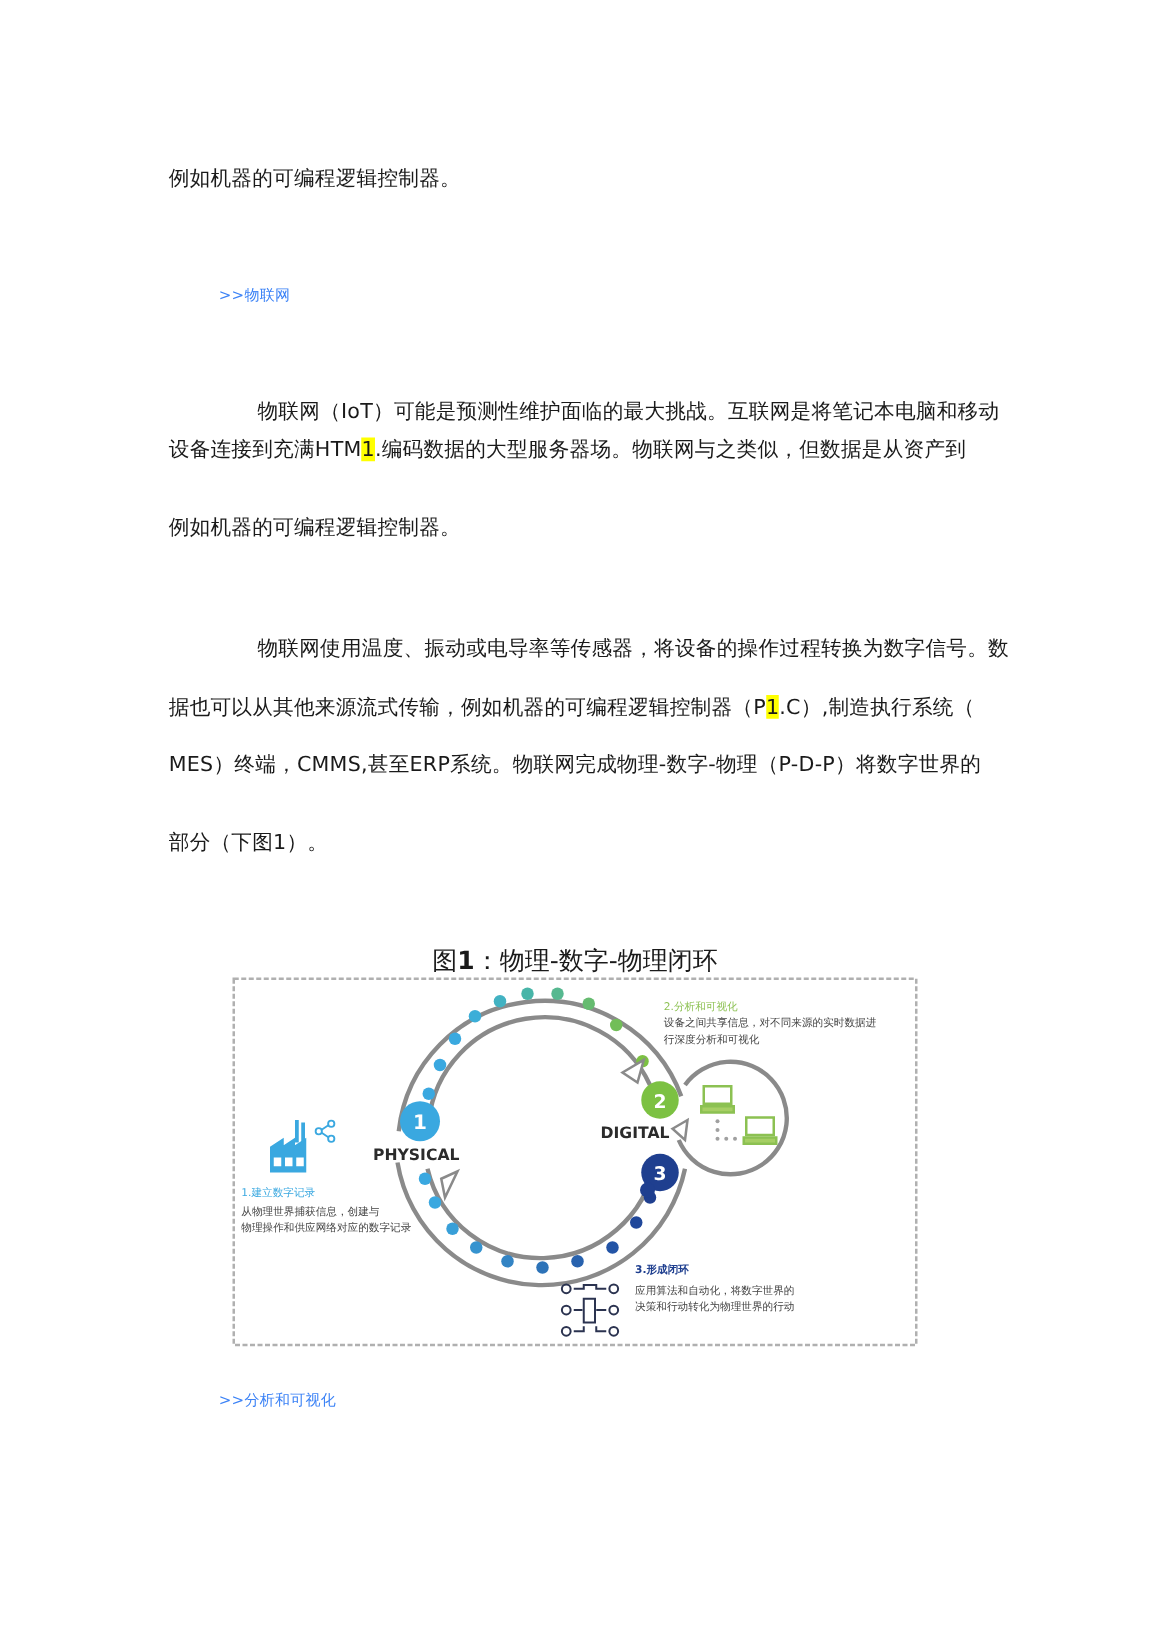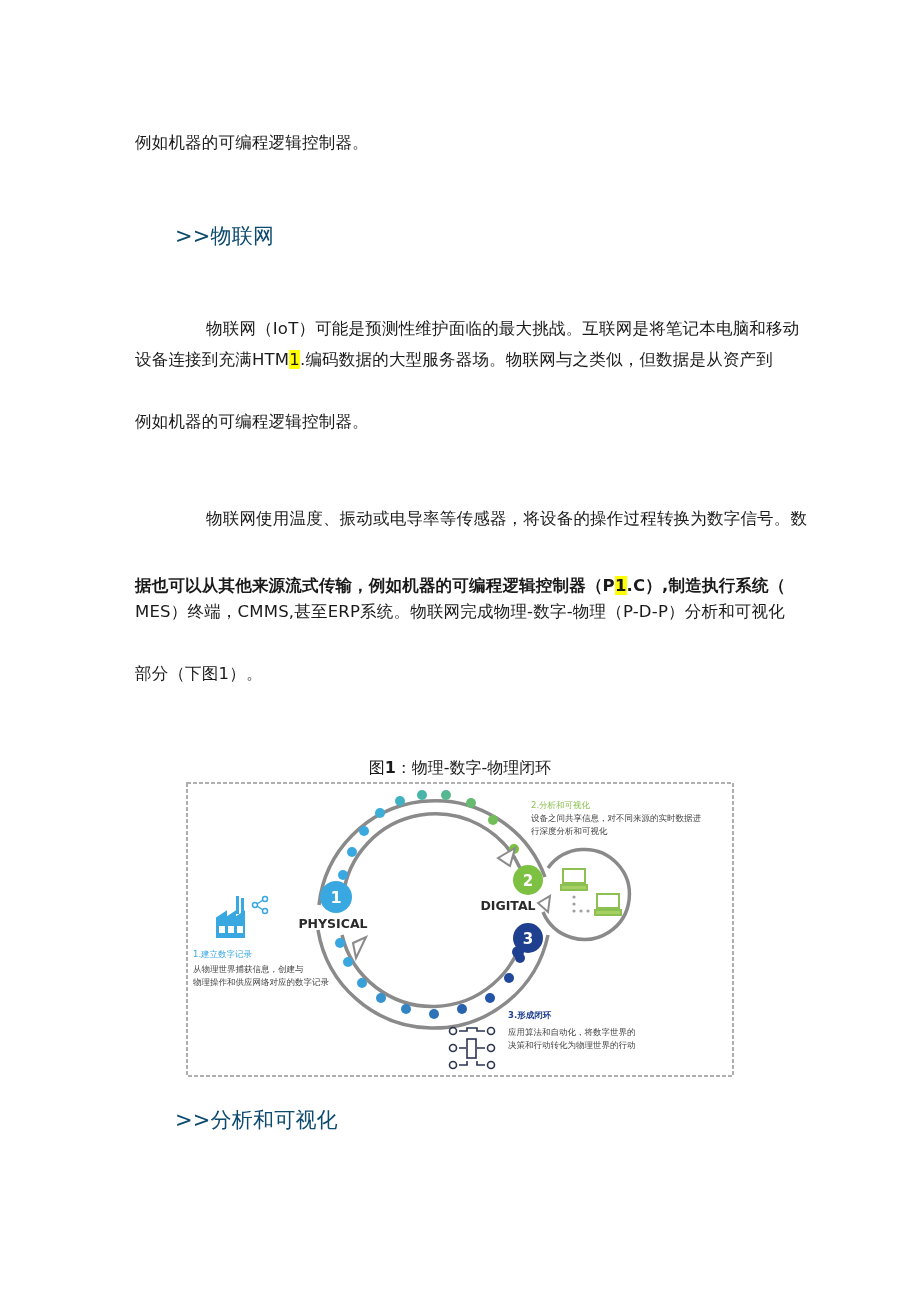--- a/index.html
+++ b/index.html
@@ -6,43 +6,43 @@
     body {
       width: 920px; height: 1301px; position: relative; overflow: hidden;
       font-family: "DejaVu Sans", "Liberation Sans", sans-serif;
       color: #1a1a1a;
     }
     .line {
       position: absolute; left: 135px; white-space: nowrap;
       font-size: 16.5px; line-height: 20px; letter-spacing: 0.2px;
     }
     .indent { left: 170px; margin-left: 36px; }
-    .heading { color: #0c4a6e; left: 175px; font-size: 21px; }
+    .heading { color: #3b82f6; left: 175px; font-size: 12px; }
     .hl { background: #ffff00; }
     .caption {
       position: absolute; left: 0; width: 920px; top: 758px;
-      text-align: center; font-size: 16px; line-height: 20px;
+      text-align: center; font-size: 20px; line-height: 20px;
     }
     .caption b { font-weight: bold; }
     .figure { position: absolute; left: 184px; top: 780px; }
   </style>
 </head>
 <body>
 
 <div class="line" style="top:133px;">例如机器的可编程逻辑控制器。</div>
 
 <div class="line heading" style="top:226px;">&gt;&gt;物联网</div>
 
 <div class="line indent" style="top:319px;">物联网（IoT）可能是预测性维护面临的最大挑战。互联网是将笔记本电脑和移动</div>
 <div class="line" style="top:350px;"><span>设备连接到充满HTM</span><span class="hl">1</span><span>.编码数据的大型服务器场。物联网与之类似，但数据是从资产到</span></div>
 <div class="line" style="top:412px;">例如机器的可编程逻辑控制器。</div>
 
 <div class="line indent" style="top:509px;">物联网使用温度、振动或电导率等传感器，将设备的操作过程转换为数字信号。数</div>
-<div class="line" style="top:576px;font-weight:bold;"><span>据也可以从其他来源流式传输，例如机器的可编程逻辑控制器（P</span><span class="hl">1</span><span>.C）,制造执行系统（</span></div>
-<div class="line" style="top:602px;">MES）终端，CMMS,甚至ERP系统。物联网完成物理-数字-物理（P-D-P）分析和可视化</div>
+<div class="line" style="top:556px;"><span>据也可以从其他来源流式传输，例如机器的可编程逻辑控制器（P</span><span class="hl">1</span><span>.C）,制造执行系统（</span></div>
+<div class="line" style="top:602px;">MES）终端，CMMS,甚至ERP系统。物联网完成物理-数字-物理（P-D-P）将数字世界的</div>
 <div class="line" style="top:664px;">部分（下图1）。</div>
 
 <div class="caption"><span>图</span><b>1</b><span>：物理-数字-物理闭环</span></div>
 
 <svg class="figure" width="552" height="300" viewBox="184 780 552 300" xmlns="http://www.w3.org/2000/svg" font-family="DejaVu Sans, sans-serif">
 
   <rect x="187" y="783" width="546" height="293" fill="none" stroke="#b0b0b0" stroke-width="2" stroke-dasharray="4 2"></rect>
 
   <g fill="none" stroke="#8a8a8a" stroke-width="3.5">
     <path d="M 319 905 A 117 117 0 0 1 545 877"></path>

